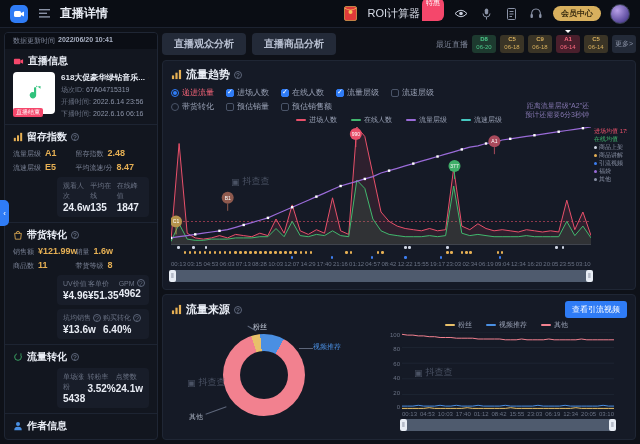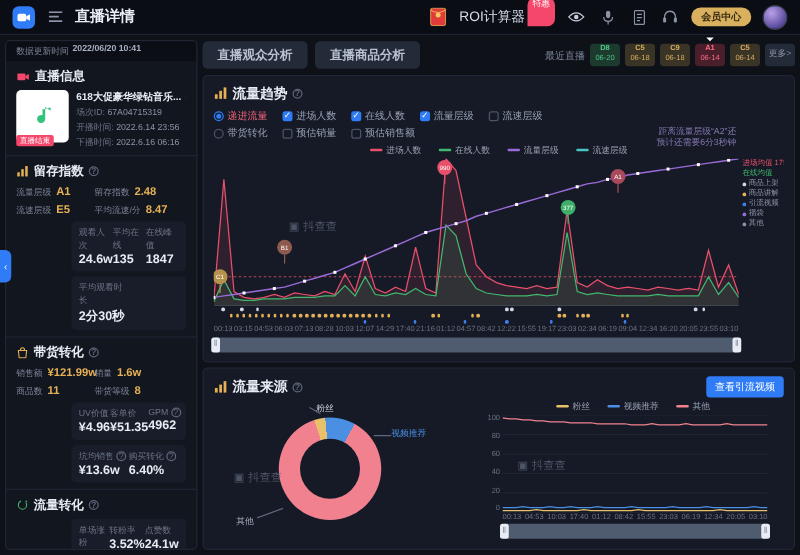--- a/index.html
+++ b/index.html
@@ -249,26 +249,20 @@
             </div>
           <div class="cell">
               <span class="cl">平均在线</span>
               <span class="cv">135</span>
             </div>
           <div class="cell">
               <span class="cl">在线峰值</span>
               <span class="cv">1847</span>
             </div>
         </div>
-        <div class="card c2">
-          <div class="cell">
-              <span class="cl">平均观看时长</span>
-              <span class="cv">2分30秒</span>
-            </div>
-        </div>
       </div>
 
       <div class="sec">
         <div class="sec-head">
           <svg width="10" height="10" viewBox="0 0 12 12">
               <path d="M2 4h8l-0.8 7H2.8z" fill="none" stroke="#e6b054"></path>
               <path d="M4 4 Q4 1.5 6 1.5 Q8 1.5 8 4" fill="none" stroke="#e6b054"></path>
             </svg>
           <span>带货转化</span>
           <span class="info-i">?</span>

